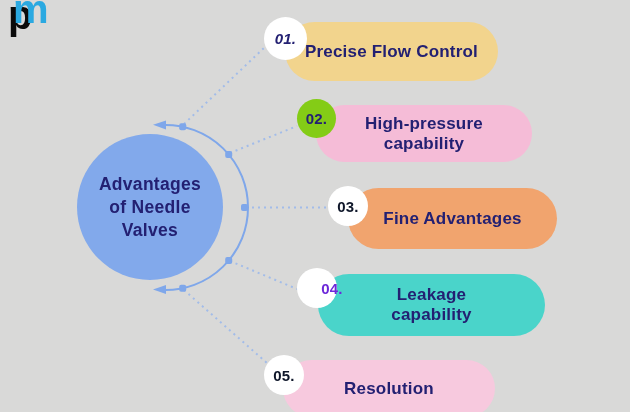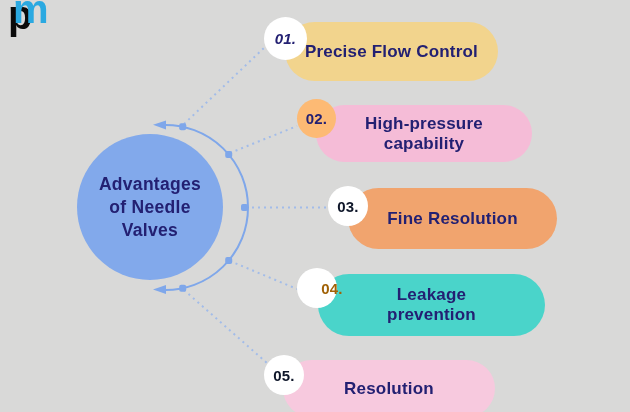--- a/index.html
+++ b/index.html
@@ -89,39 +89,39 @@
   </div>
 
   <div class="pill pill-1" style="background: rgb(242, 212, 141);">
     <span class="pill-label" style="color: rgb(35, 32, 114);">Precise Flow Control</span>
   </div>
   <div class="pill pill-2" style="background: rgb(245, 188, 215);">
     <span class="pill-label" style="color: rgb(35, 32, 114);">High-pressure
 capability</span>
   </div>
   <div class="pill pill-3" style="background: rgb(241, 164, 110);">
-    <span class="pill-label" style="color: rgb(35, 32, 114);">Fine Resolution</span>
+    <span class="pill-label" style="color: rgb(35, 32, 114);">Fine Advantages</span>
   </div>
   <div class="pill pill-4" style="background: rgb(74, 212, 202);">
     <span class="pill-label" style="color: rgb(35, 32, 114);">Leakage
-prevention</span>
+capability</span>
   </div>
   <div class="pill pill-5" style="background: rgb(247, 201, 222);">
     <span class="pill-label" style="color: rgb(35, 32, 114);">Resolution</span>
   </div>
 
   <div class="num num-1" style="background: rgb(255, 255, 255);">
     <span style="color: rgb(35, 32, 114);">01.</span>
   </div>
-  <div class="num num-2" style="background: #fdba74;">
+  <div class="num num-2" style="background: #84cc16;">
     <span style="color: rgb(35, 32, 114);">02.</span>
   </div>
   <div class="num num-3" style="background: rgb(255, 255, 255);">
     <span style="color: #0f172a;">03.</span>
   </div>
   <div class="num num-4" style="background: rgb(255, 255, 255);">
-    <span style="color: #a16207; margin-left: 30px;">04.</span>
+    <span style="color: #6d28d9; margin-left: 30px;">04.</span>
   </div>
   <div class="num num-5" style="background: rgb(255, 255, 255);">
     <span style="color: #0f172a;">05.</span>
   </div>
 
 </div>
 
 </body></html>

